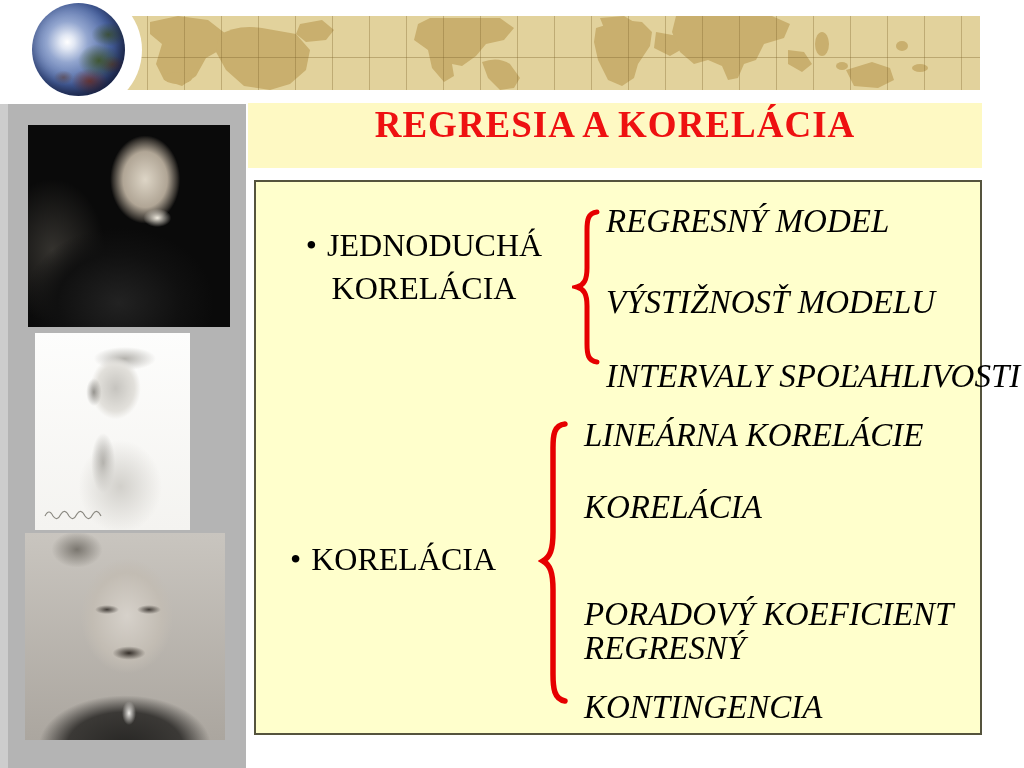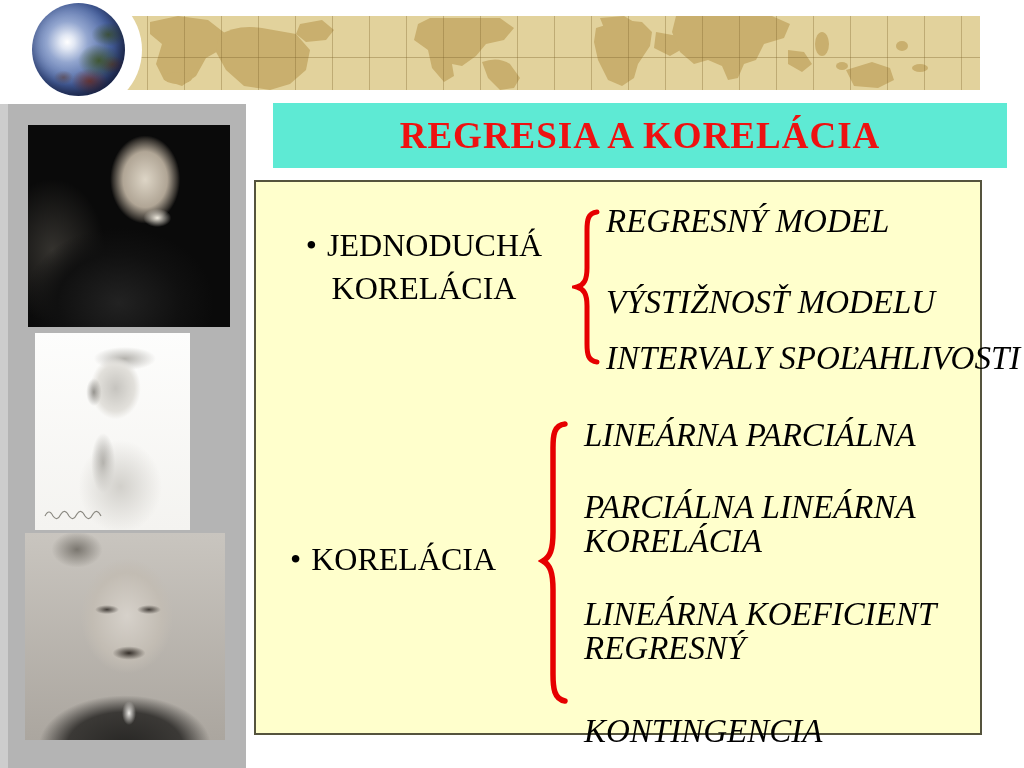--- a/index.html
+++ b/index.html
@@ -50,36 +50,36 @@
       radial-gradient(ellipse 16px 6px at 62% 37%, #433e39 0%, rgba(67,62,57,0) 75%),
       radial-gradient(ellipse 22px 9px at 52% 58%, #352f29 0%, rgba(53,47,41,0) 75%),
       radial-gradient(ellipse 10px 17px at 52% 87%, #eceae6 0%, rgba(236,234,230,0) 70%),
       radial-gradient(ellipse 58px 72px at 51% 40%, #d6d1ca 0%, #c2bcb3 60%, rgba(194,188,179,0) 80%),
       radial-gradient(ellipse 34px 24px at 26% 8%, #7a766f 0%, rgba(122,118,111,0) 75%),
       radial-gradient(ellipse 105px 62px at 50% 103%, #272624 0%, #3b3936 55%, rgba(59,57,54,0) 82%),
       linear-gradient(180deg, #c9c5bf 0%, #aba69f 100%);}
   .signature{position:absolute;left:8px;bottom:10px;}
 
   
-  .title-bar{position:absolute;left:248px;top:103px;width:734px;height:65px;background:#5eead4;
-    display:flex;align-items:center;justify-content:center;margin-left:25px;}
+  .title-bar{position:absolute;left:248px;top:103px;width:734px;height:65px;background:#fef9c3;
+    display:flex;align-items:flex-start;justify-content:center;}
   .page-title{color:#ee1111;font-size:37px;font-weight:bold;letter-spacing:1px;white-space:nowrap;}
 
   
   .content-box{position:absolute;left:254px;top:180px;width:728px;height:555px;
     background:#ffffcc;border:2px solid #55543d;box-sizing:border-box;padding-left:12px;}
   .bullet-block{position:absolute;color:#000000;font-size:32px;text-align:center;line-height:43px;white-space:nowrap;}
   .bullet-block .bullet-glyph{margin-right:10px;}
   .bullet-1{left:8px;top:42px;width:320px;}
   .bullet-2{left:34px;top:356px;text-align:right;}
   .sub-item{position:absolute;color:#000000;font-size:33px;font-style:italic;line-height:34px;white-space:nowrap;}
   .g1{left:350px;}
-  .g1-i1{top:22px;} .g1-i2{top:103px;font-style:italic;} .g1-i3{top:159px;text-align:center;}
+  .g1-i1{top:22px;} .g1-i2{top:103px;font-style:italic;} .g1-i3{top:177px;text-align:center;}
   .g2{left:328px;}
-  .g2-i1{top:236px;} .g2-i2{top:308px;} .g2-i3{top:415px;} .g2-i4{top:532px;font-style:italic;}
+  .g2-i1{top:236px;} .g2-i2{top:308px;} .g2-i3{top:415px;} .g2-i4{top:508px;font-style:italic;}
   .brace{position:absolute;}
   .brace-1{left:316px;top:26px;}
   .brace-2{left:282px;top:238px;}
 </style>
 </head>
 <body>
 
 <div id="slide">
 
   <div class="banner-band">
@@ -141,28 +141,27 @@
 
     <div class="bullet-block bullet-2">
       <span class="bullet-glyph">•</span><span>KORELÁCIA</span>
     </div>
 
     <svg class="brace brace-2" width="32" height="285" viewBox="0 0 32 285">
       <path d="M27 4 C16 5 15 15 15 28 L15 112 C15 130 12 137 5 141 C12 145 15 152 15 170 L15 254 C15 268 16 279 27 281" fill="none" stroke="#e60000" stroke-width="5.5" stroke-linecap="round"></path>
     </svg>
 
     <div class="sub-item g2 g2-i1">
-      <div>LINEÁRNA PARCIÁLNA</div>
+      <div>LINEÁRNA KORELÁCIE</div>
     </div>
     <div class="sub-item g2 g2-i2">
-      <div>PARCIÁLNA LINEÁRNA</div>
       <div>KORELÁCIA</div>
     </div>
     <div class="sub-item g2 g2-i3">
-      <div>LINEÁRNA KOEFICIENT</div>
+      <div>PORADOVÝ KOEFICIENT</div>
       <div>REGRESNÝ</div>
     </div>
     <div class="sub-item g2 g2-i4">
       <div>KONTINGENCIA</div>
     </div>
 
   </div>
 </div>
 
 </body></html>

